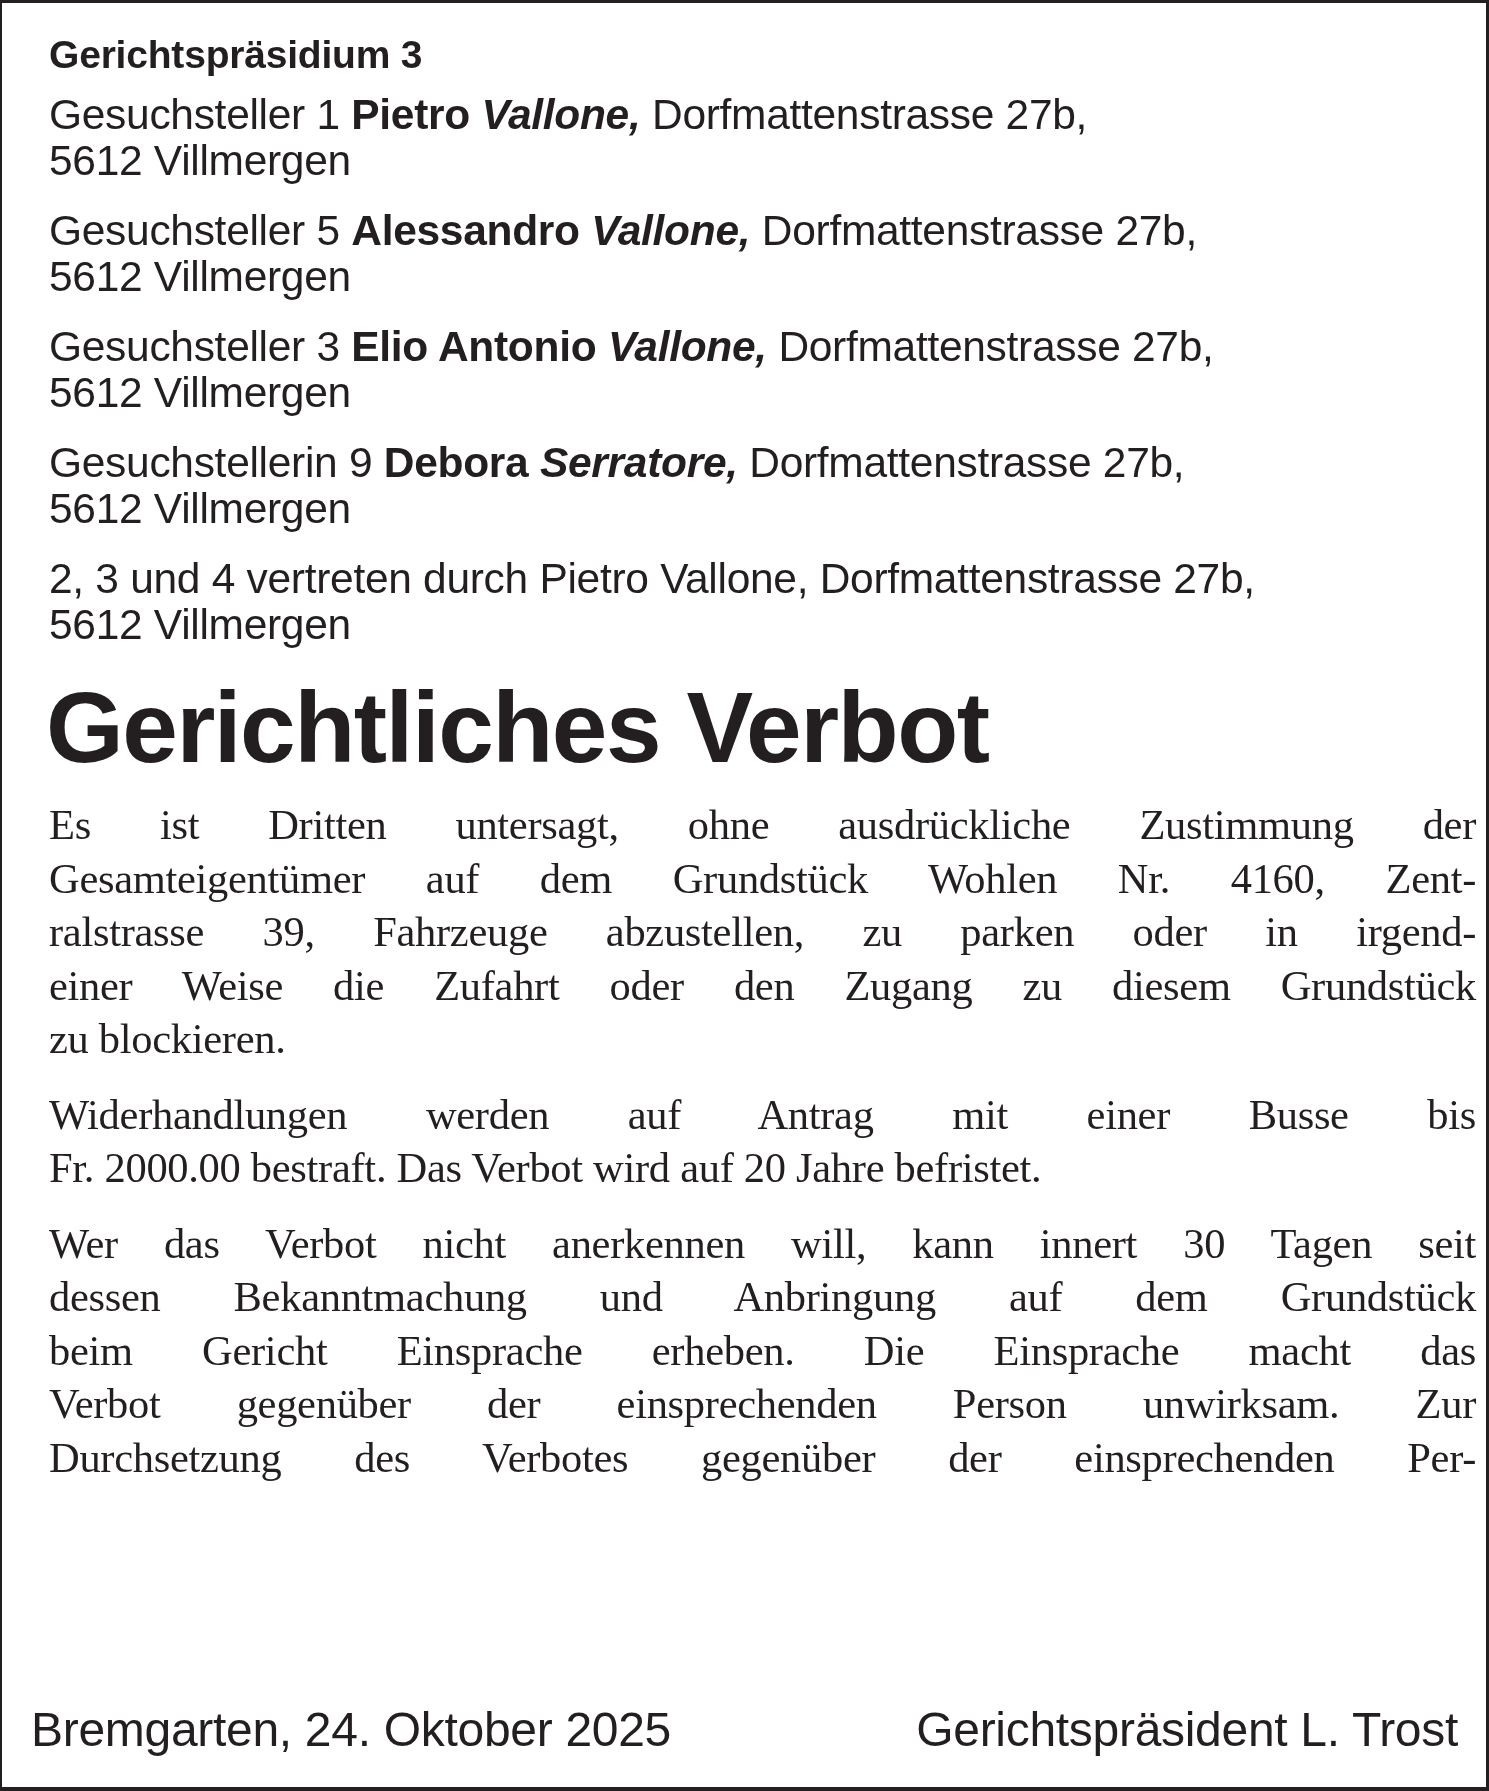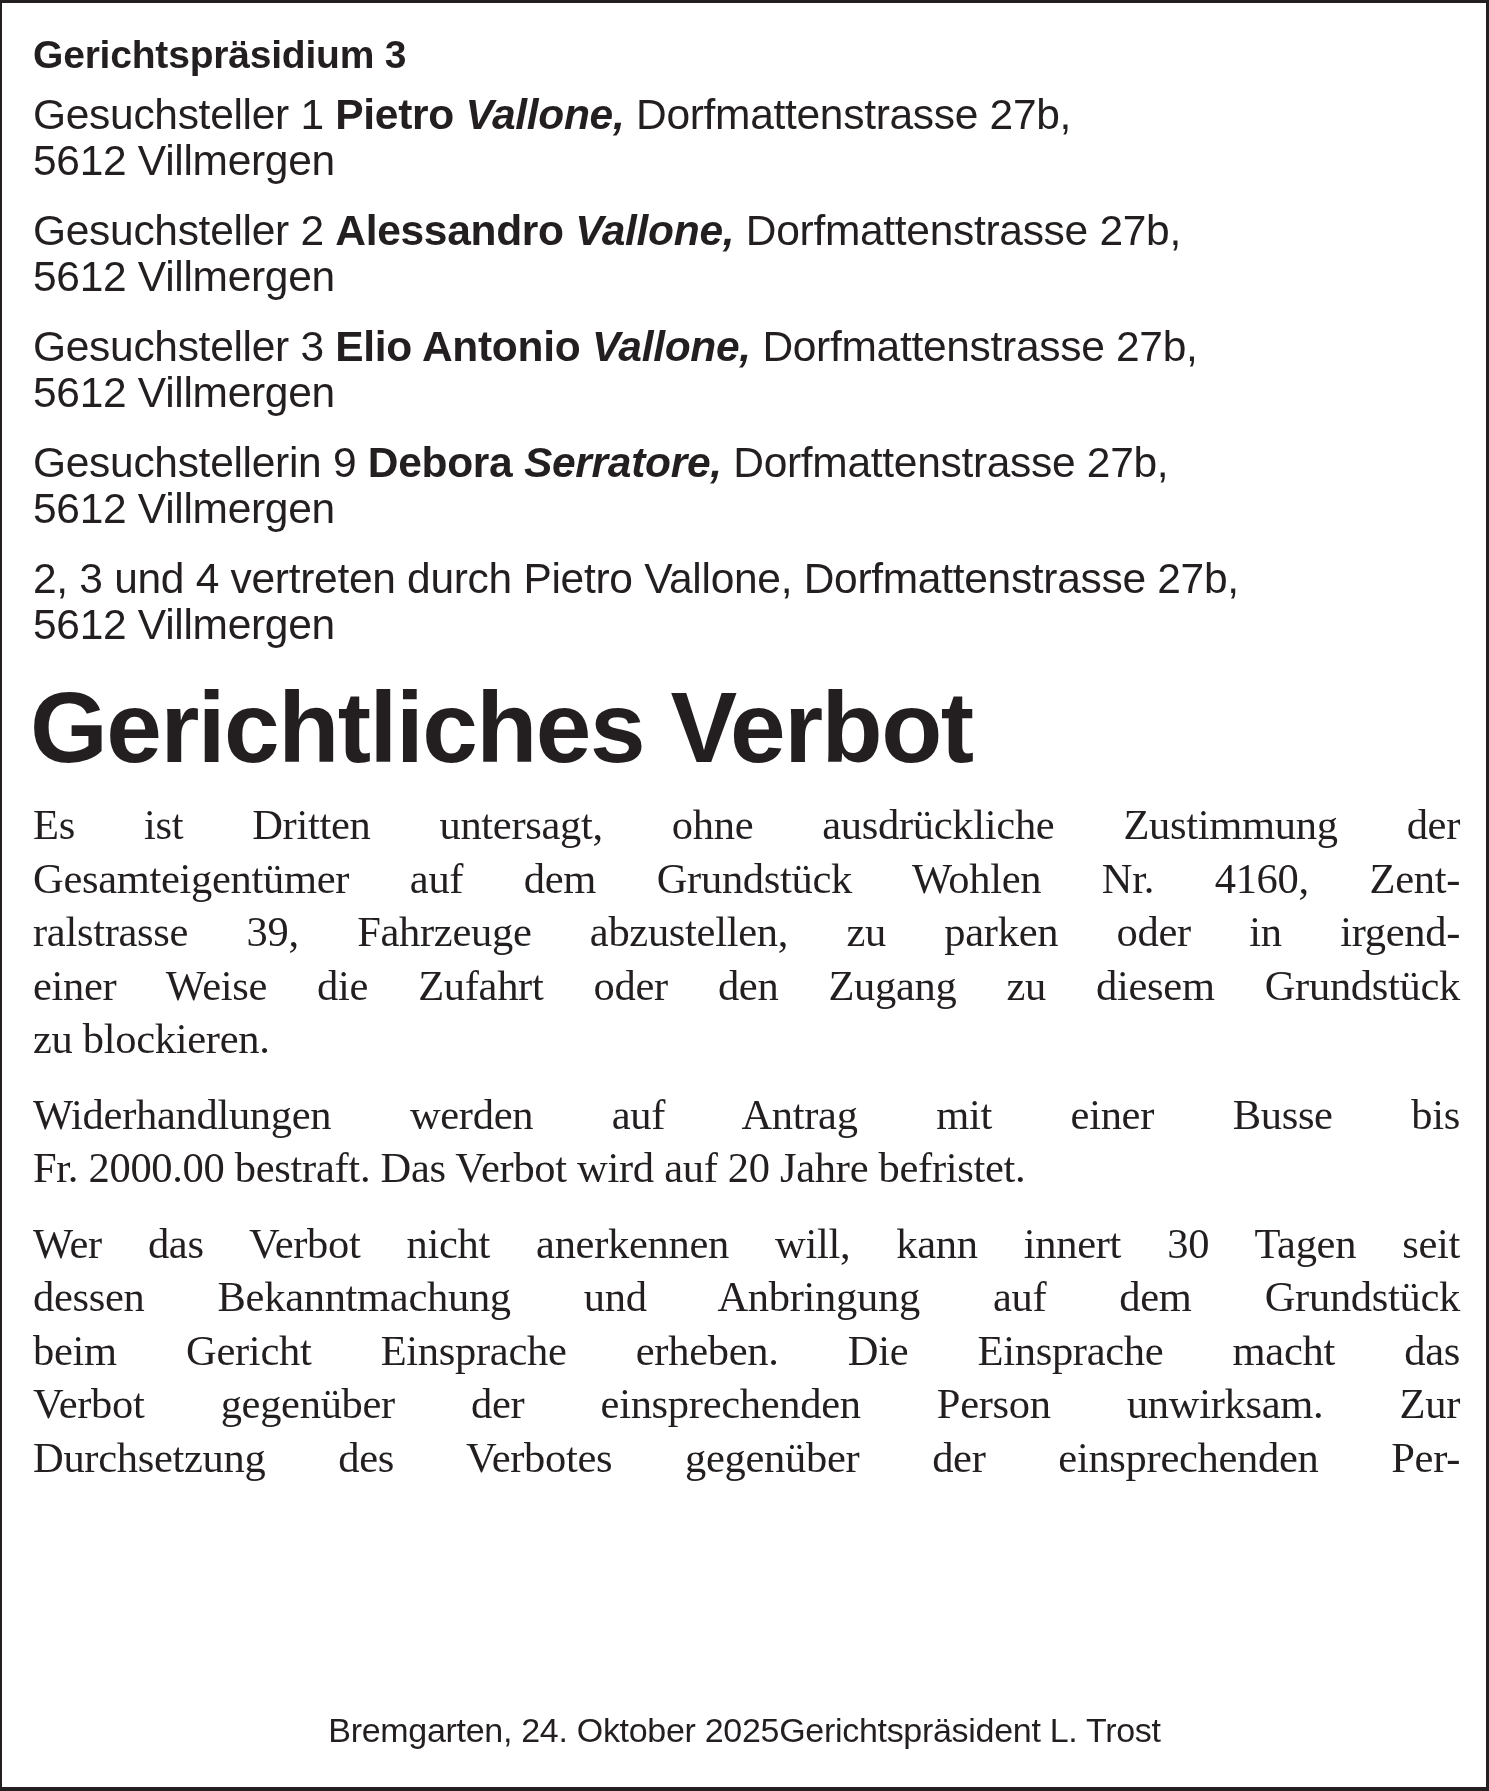--- a/index.html
+++ b/index.html
@@ -22,21 +22,21 @@
     width: 1489px;
     height: 1791px;
     box-sizing: border-box;
     border-top: 3px solid #231f20;
     border-left: 2px solid #231f20;
     border-right: 3px solid #231f20;
     border-bottom: 4px solid #231f20;
   }
   .content {
     position: absolute;
-    left: 33px;
+    left: 49px;
     top: 30px;
     width: 1427px;
   }
   .court-heading {
     font-weight: bold;
     font-size: 39px;
     line-height: 50px;
     margin: 0 0 6px 0;
     letter-spacing: -0.2px;
   }
@@ -71,43 +71,43 @@
     font-family: Liberation Serif, serif;
   }
   .para .jl.last {
     text-align-last: left;
   }
   .footer {
     position: absolute;
     left: 31px;
     width: 1427px;
     top: 1705px;
-    font-size: 34px;
+    font-size: 48px;
     line-height: 50px;
     display: flex;
-    justify-content: center;
+    justify-content: space-between;
     letter-spacing: -0.3px;
   }
 </style>
 </head>
 <body>
 
 <div class="frame"></div>
 
 <div class="content">
 
   <div class="court-heading">Gerichtspräsidium 3</div>
 
   <div class="party">
     <span class="line"><span>Gesuchsteller 1</span> <b><span>Pietro</span> <i>Vallone,</i></b> <span>Dorfmattenstrasse 27b,</span></span>
     <span class="line">5612 Villmergen</span>
   </div>
 
   <div class="party">
-    <span class="line"><span>Gesuchsteller 2</span> <b><span>Alessandro</span> <i>Vallone,</i></b> <span>Dorfmattenstrasse 27b,</span></span>
+    <span class="line"><span>Gesuchsteller 5</span> <b><span>Alessandro</span> <i>Vallone,</i></b> <span>Dorfmattenstrasse 27b,</span></span>
     <span class="line">5612 Villmergen</span>
   </div>
 
   <div class="party">
     <span class="line"><span>Gesuchsteller 3</span> <b><span>Elio Antonio</span> <i>Vallone,</i></b> <span>Dorfmattenstrasse 27b,</span></span>
     <span class="line">5612 Villmergen</span>
   </div>
 
   <div class="party">
     <span class="line"><span>Gesuchstellerin 9</span> <b><span>Debora</span> <i>Serratore,</i></b> <span>Dorfmattenstrasse 27b,</span></span>

